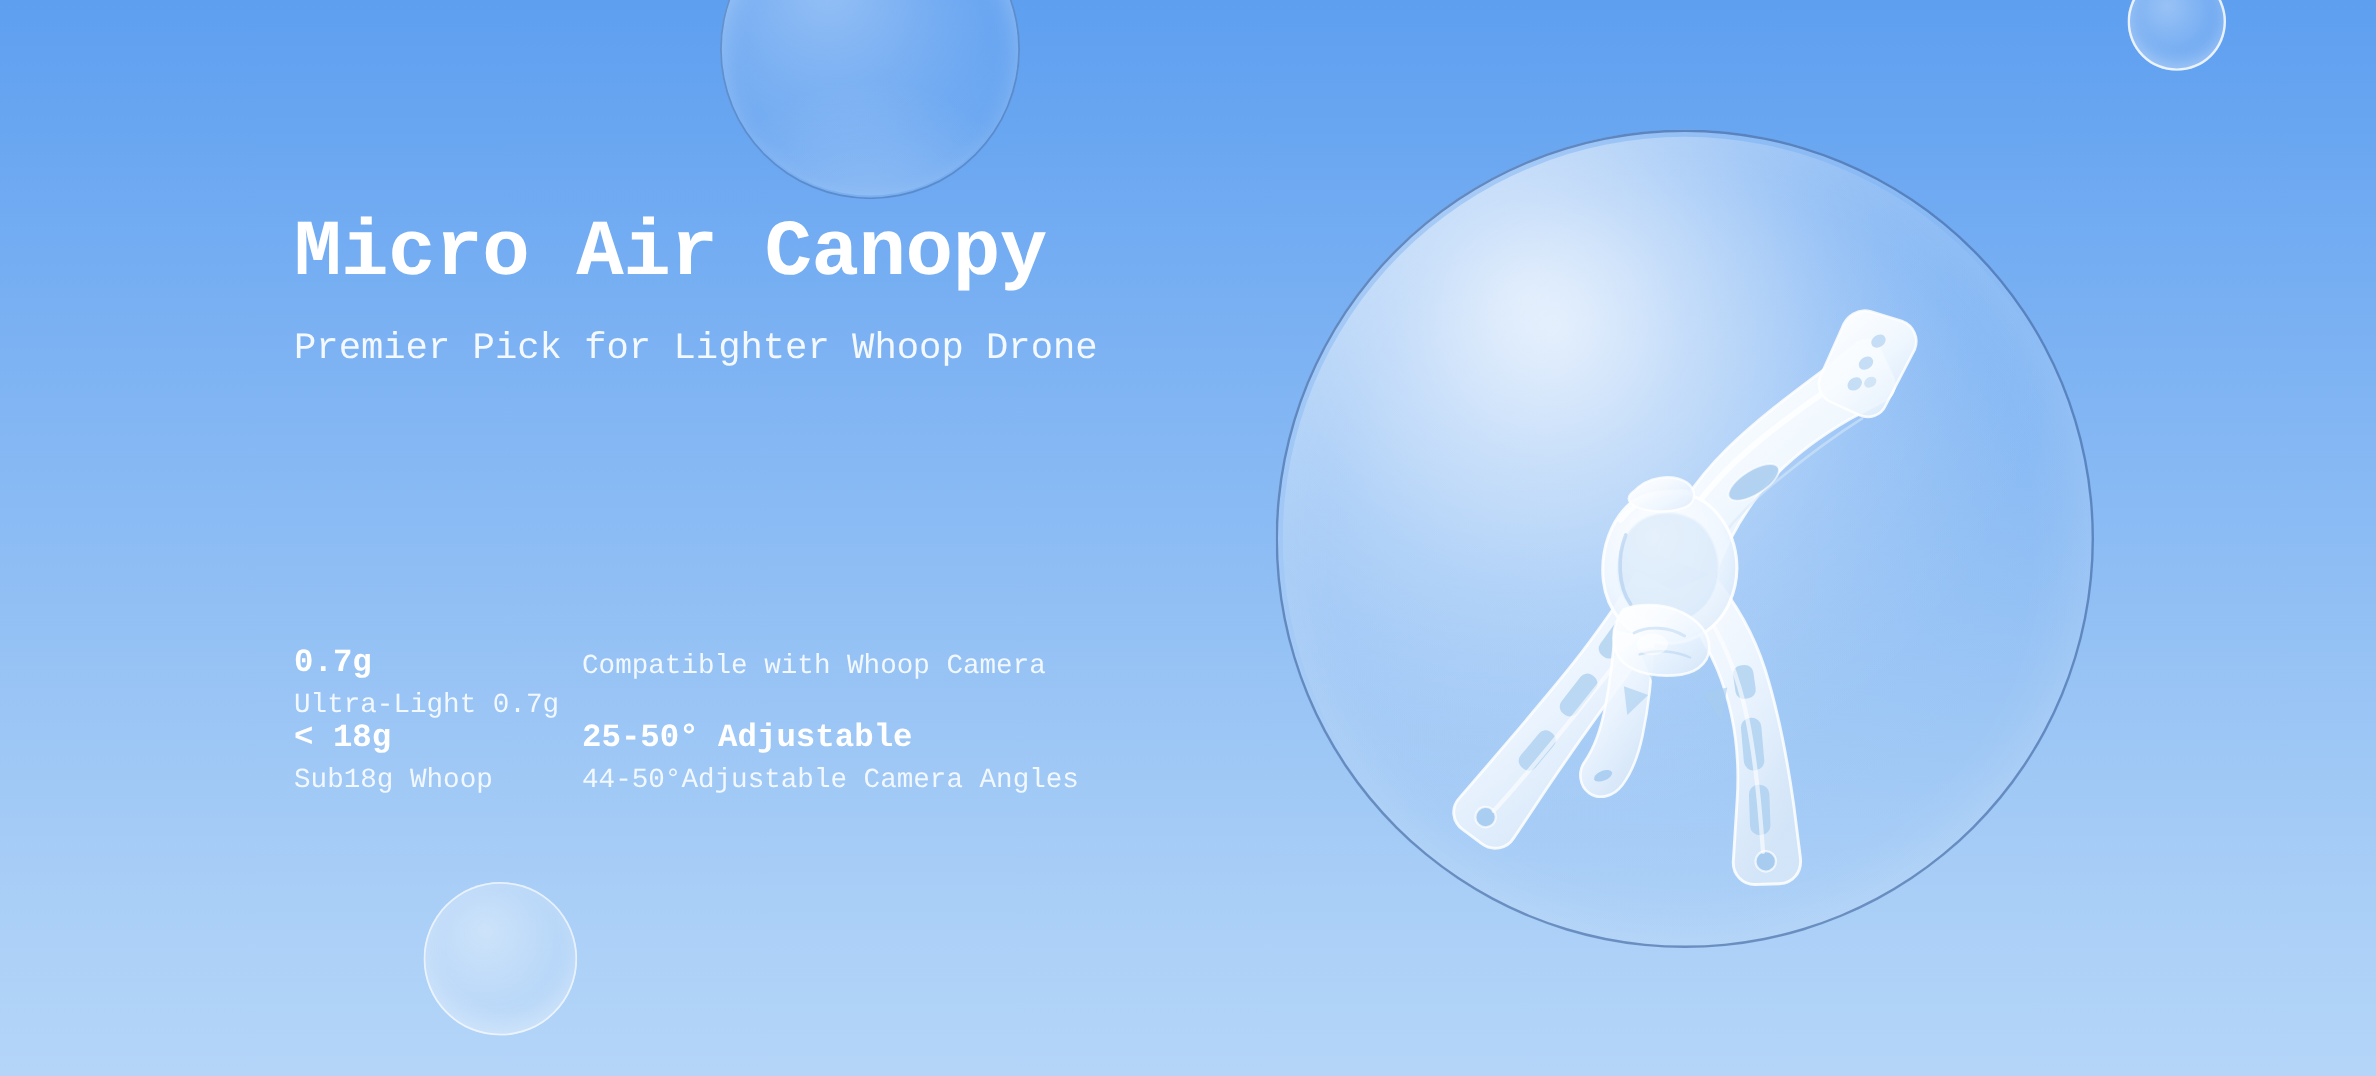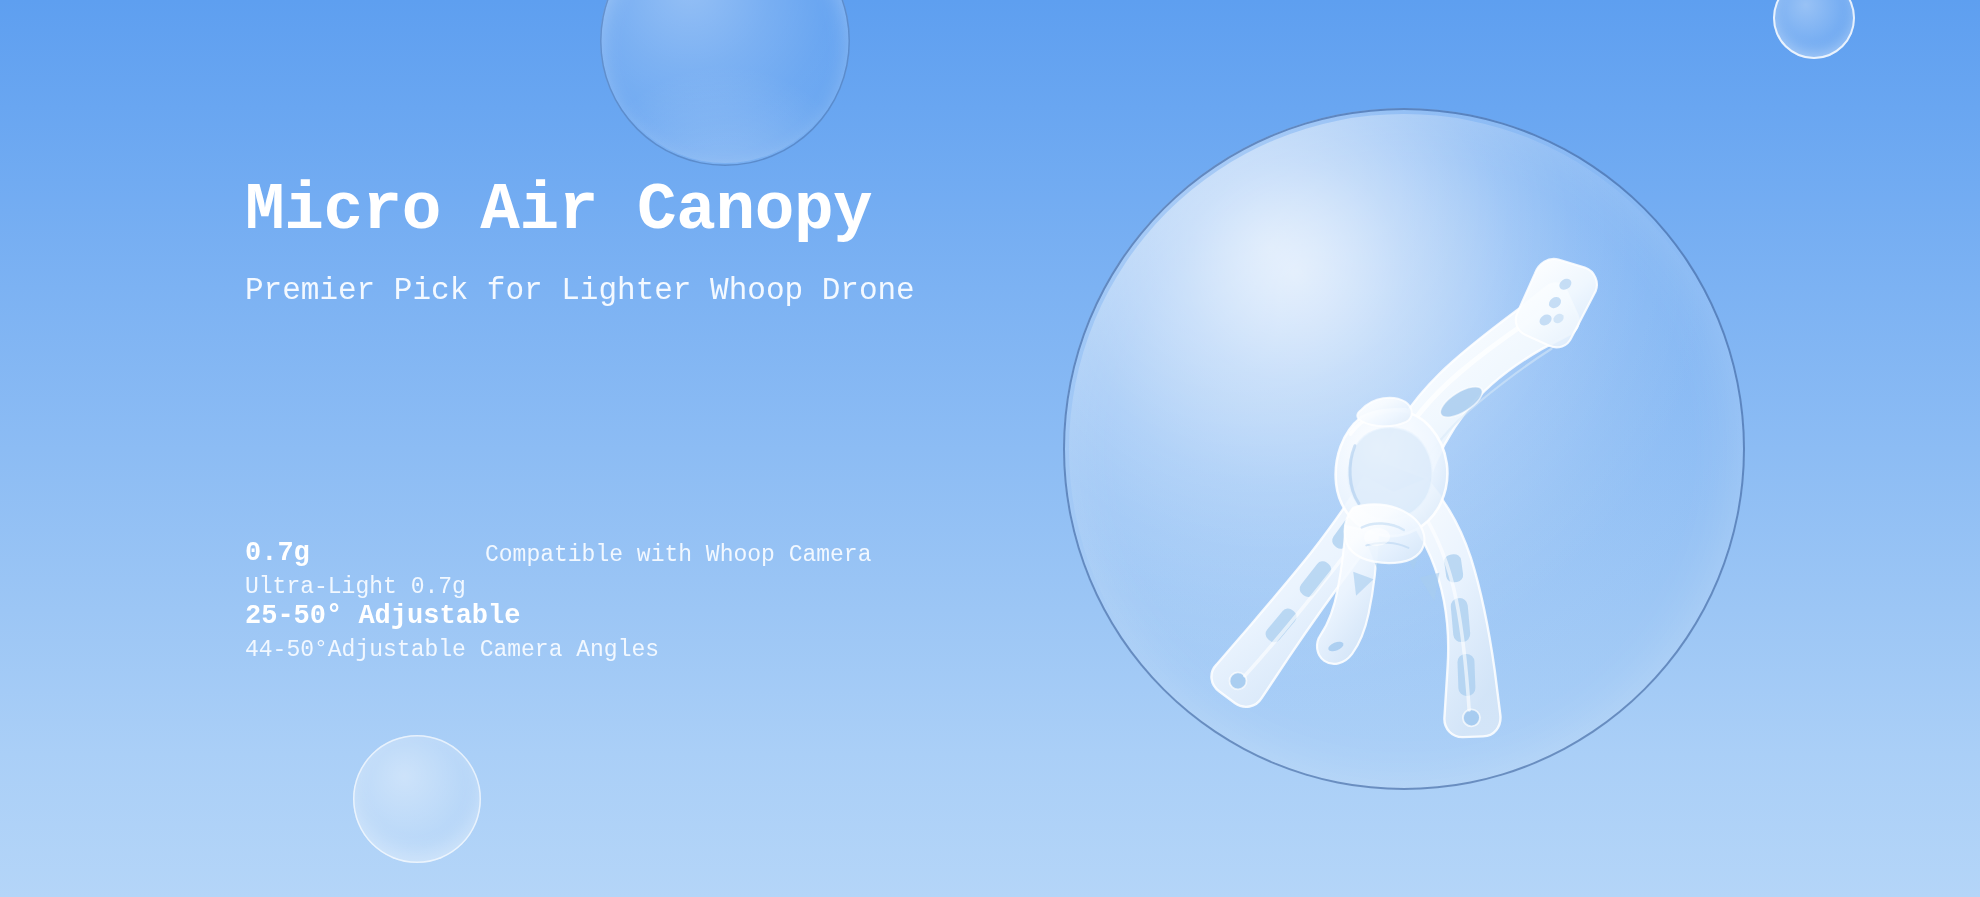--- a/index.html
+++ b/index.html
@@ -458,20 +458,24 @@
 
       <div class="feature-item">
         <span class="feature-value">0.7g</span>
         <span class="feature-desc">Ultra-Light 0.7g</span>
       </div>
 
       <div class="feature-item">
         <span class="feature-desc">Compatible with Whoop Camera</span>
       </div>
 
+      <div class="feature-item">
+        <span class="feature-value">&lt; 18g</span>
+        <span class="feature-desc">Sub18g Whoop</span>
+      </div>
 
       <div class="feature-item">
         <span class="feature-value">25-50° Adjustable</span>
         <span class="feature-desc">44-50°Adjustable Camera Angles</span>
       </div>
 
     </div>
   </div>
 
 </div>

